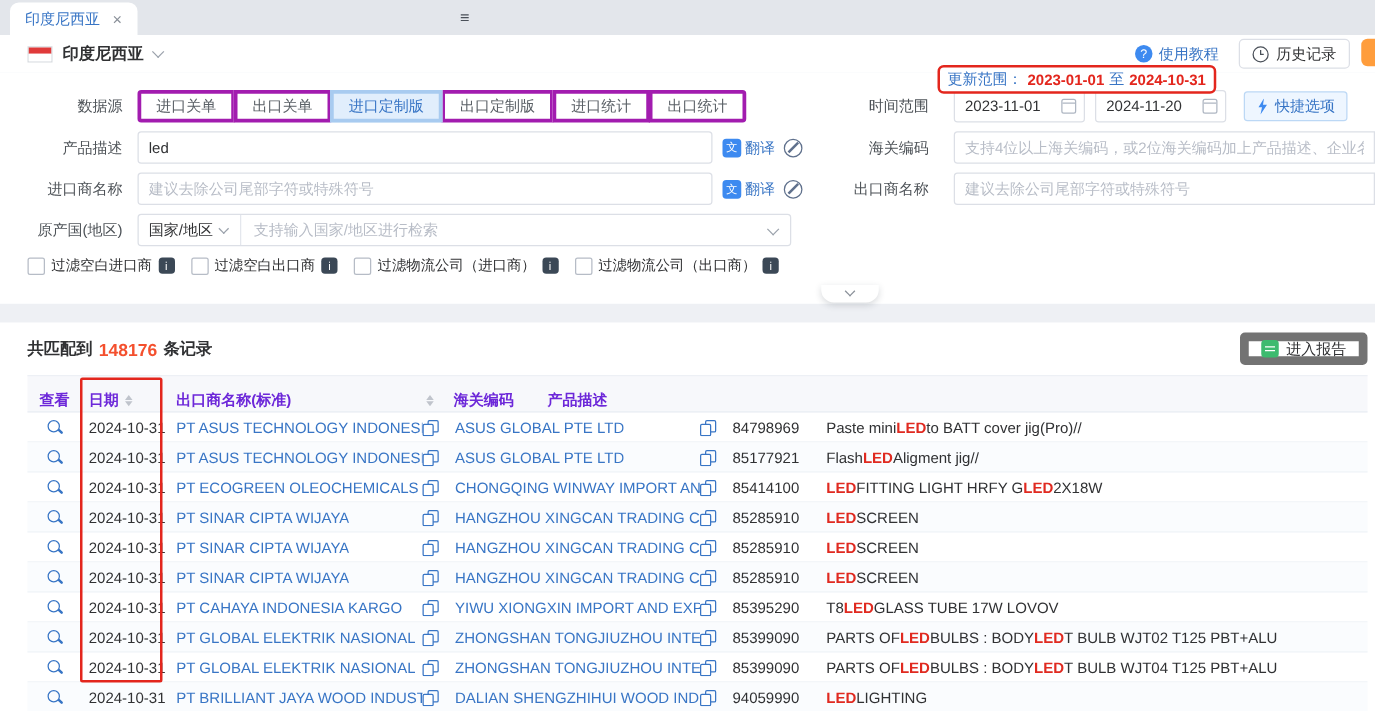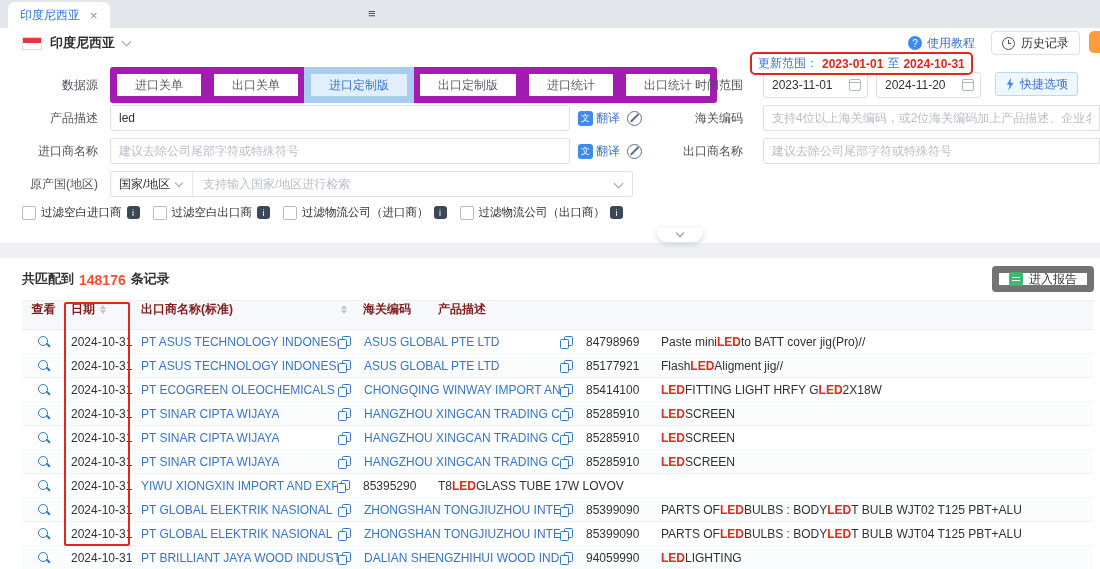--- a/index.html
+++ b/index.html
@@ -32,23 +32,23 @@
   
   .update-range{position:absolute;left:750px;top:52px;z-index:5;background:#fff;border:2.5px solid #e3261d;border-radius:5px;padding:1px 6px;font-size:12px;color:#3875c5;display:flex;align-items:center;gap:4px;white-space:nowrap;}
   .update-range b{color:#e3261d;font-weight:700;}
 
   
   .filter{background:#fff;height:185px;padding-top:14px;position:relative;}
   .frow{display:flex;align-items:center;height:26px;margin-bottom:7px;}
   .lab{width:110px;text-align:right;padding-right:12px;font-size:12px;color:#4e5358;flex:none;}
   .lfield{width:538px;display:flex;align-items:center;flex:none;}
   .rlab{width:105px;text-align:right;padding-right:10px;font-size:12px;color:#4e5358;flex:none;}
-  .rfield{flex:1;display:flex;padding-left:10px;min-width:0;}
+  .rfield{flex:1;display:flex;align-items:center;padding-left:10px;min-width:0;}
   .seg{display:flex;}
-  .seg button{height:36px;padding:0 18px;font-size:12px;background:#fff;border:7px solid #a21caf;margin-left:-1px;color:#5a6066;cursor:pointer;white-space:nowrap;}
+  .seg button{height:26px;padding:0 12px;font-size:12px;background:#fff;border:3px solid #a21caf;margin-left:-1px;color:#5a6066;cursor:pointer;white-space:nowrap;}
   .seg button:first-child{margin-left:0;border-radius:3px 0 0 3px;}
   .seg button:last-child{border-radius:0 3px 3px 0;}
   .seg button.active{background:#e1eefc;color:#3875c5;border-color:#a8cbf0;position:relative;z-index:1;}
   .dinput{width:105px;height:26px;border:1px solid #dcdfe6;border-radius:3px;background:#fff;display:flex;align-items:center;padding:0 6px 0 8px;font-size:12px;color:#303133;cursor:pointer;flex:none;}
   .dinput .i-cal{margin-left:auto;}
   .dinput.d2{margin-left:8px;}
   .i-cal{width:12px;height:12px;border:1.2px solid #aeb6c2;border-radius:2px;position:relative;flex:none;}
   .i-cal::before{content:"";position:absolute;top:2.2px;left:0;right:0;height:1.2px;background:#aeb6c2;}
   .quick{height:24px;display:flex;align-items:center;gap:5px;color:#3875c5;font-size:12px;border:1px solid #bcd8f5;background:#eef6ff;border-radius:3px;padding:0 9px;margin-left:14px;cursor:pointer;flex:none;}
   .i-flash{width:10px;height:13px;background:#3d8af0;clip-path:polygon(62% 0,18% 56%,46% 56%,34% 100%,86% 40%,54% 40%);}
@@ -75,21 +75,21 @@
   
   .results{background:#fff;height:311px;margin-top:15px;padding:0 6px 0 22px;overflow:hidden;}
   .summary{display:flex;align-items:center;height:42px;}
   .summary .txt{display:flex;align-items:flex-end;gap:5px;font-size:13px;font-weight:700;color:#303133;}
   .count{color:#f4502e;font-size:14px;font-weight:700;}
   .report{margin-left:auto;height:26px;border:7px solid #737373;border-radius:4px;background:#fff;display:flex;align-items:center;gap:6px;padding:0 10px;font-size:12px;color:#303133;cursor:pointer;}
   .i-doc{width:14px;height:14px;border-radius:3px;background:#3dba6f;position:relative;}
   .i-doc::after{content:"";position:absolute;left:3px;top:4.5px;width:8px;height:1.4px;background:#fff;box-shadow:0 3px 0 #fff;}
 
   .table{width:100%;}
-  .thead{display:flex;align-items:flex-start;height:30px;background:#f7f8fb;border-top:1px solid #edf0f5;border-bottom:1px solid #e9edf3;font-size:12px;font-weight:700;color:#7f1d1d;}
+  .thead{display:flex;align-items:flex-end;height:30px;background:#f7f8fb;border-top:1px solid #edf0f5;border-bottom:1px solid #e9edf3;font-size:12px;font-weight:700;color:#6d28d9;}
   .trow{display:flex;align-items:center;height:24px;font-size:12px;color:#303133;border-bottom:1px solid #f0f3f7;}
   .trow.alt{background:#fafcfe;}
   .th,.td{padding:0 8px 0 6px;overflow:hidden;white-space:nowrap;display:flex;align-items:center;min-width:0;}
   .c-view{width:43px;justify-content:center;padding:0;flex:none;}
   .c-date{width:70px;flex:none;}
   .c-imp{width:223px;flex:none;}
   .c-exp{width:222px;flex:none;}
   .c-hs{width:75px;flex:none;}
   .c-prod{flex:1;}
   .link{color:#3875c5;text-decoration:none;overflow:hidden;white-space:nowrap;min-width:0;cursor:pointer;}
@@ -388,20 +388,24 @@
               <span class="i-copy"></span>
             </div>
             <div class="td c-hs">85285910</div>
             <div class="td c-prod"><span class="hl">LED</span> SCREEN</div>
           </div>
           <div class="trow">
             <div class="td c-view">
               <span class="i-search"></span>
             </div>
             <div class="td c-date">2024-10-31</div>
+            <div class="td c-imp">
+              <a class="link">PT CAHAYA INDONESIA KARGO</a>
+              <span class="i-copy"></span>
+            </div>
             <div class="td c-exp">
               <a class="link">YIWU XIONGXIN IMPORT AND EXPORT...</a>
               <span class="i-copy"></span>
             </div>
             <div class="td c-hs">85395290</div>
             <div class="td c-prod">T8 <span class="hl">LED</span> GLASS TUBE 17W LOVOV</div>
           </div>
           <div class="trow alt">
             <div class="td c-view">
               <span class="i-search"></span>

